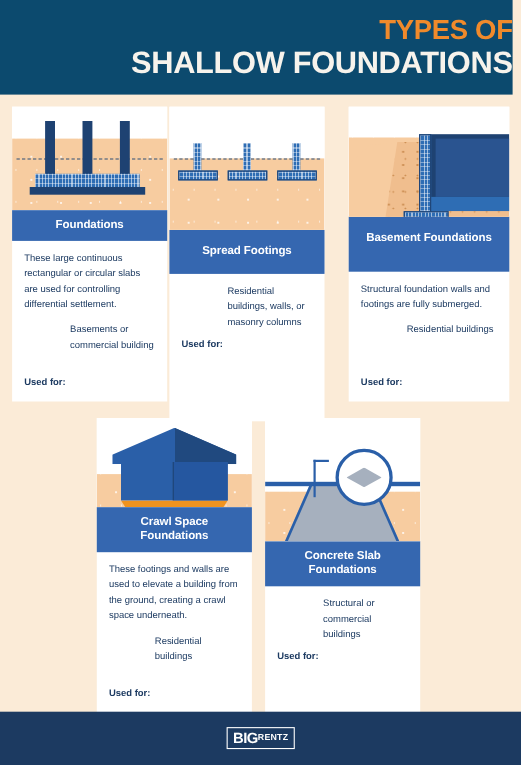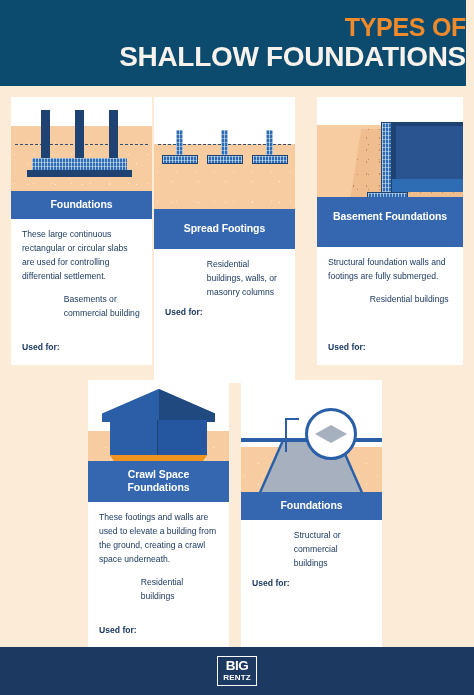--- a/index.html
+++ b/index.html
@@ -86,21 +86,21 @@
     background-position: 2px 3px, 7px 8px;
   }
 
   
   .footer {
     position: absolute; left: 0; bottom: 0; width: 474px; height: 48px;
     background: #1C3A61; display: flex; align-items: center; justify-content: center;
   }
   .logo {
     border: 1.6px solid #FFFFFF; padding: 2px 5px 3px;
-    display: flex; flex-direction: column; align-items: center;
+    display: flex; align-items: center;
     line-height: 1;
   }
   .logo-big { color: #FFFFFF; font-size: 13.5px; font-weight: bold; letter-spacing: -0.5px; }
   .logo-rentz { color: #FFFFFF; font-size: 8px; font-weight: bold; letter-spacing: 0.2px; margin-top: 1px; }
 </style>
 </head>
 <body>
 
 <div class="page">
 
@@ -263,20 +263,21 @@
       <div style="position:absolute; left:44px; top:38px; width:14px; height:34px;
                   border-left:2.4px solid #2A5FA8; border-top:2.4px solid #2A5FA8;"></div>
 
       <div style="position:absolute; left:64px; top:28px; width:52px; height:52px;
                   border-radius:50%; background:#FFFFFF; border:3px solid #2A5FA8;"></div>
       <div style="position:absolute; left:74px; top:45px; width:32px; height:18px;
                   background:#A6B0BE;
                   clip-path: polygon(50% 0%, 100% 50%, 50% 100%, 0% 50%);"></div>
     </div>
     <div class="banner">
+      <div>Concrete Slab</div>
       <div>Foundations</div>
     </div>
     <div class="body">
       <div class="usedfor">
         <span class="usedfor-label">Used for:</span>
         <span class="usedfor-value">Structural or commercial buildings</span>
       </div>
     </div>
   </div>
 

